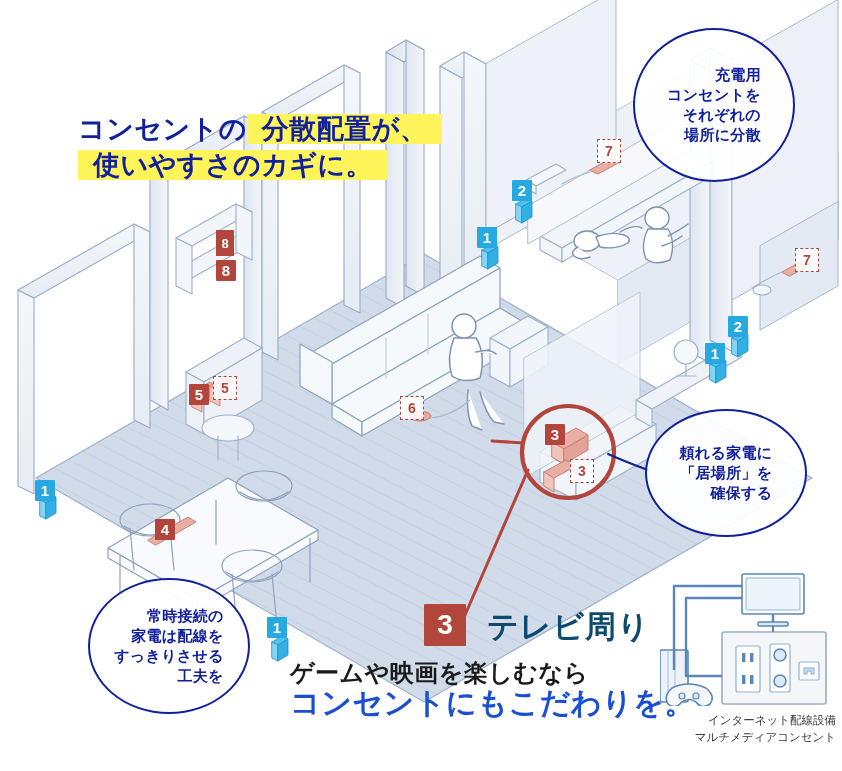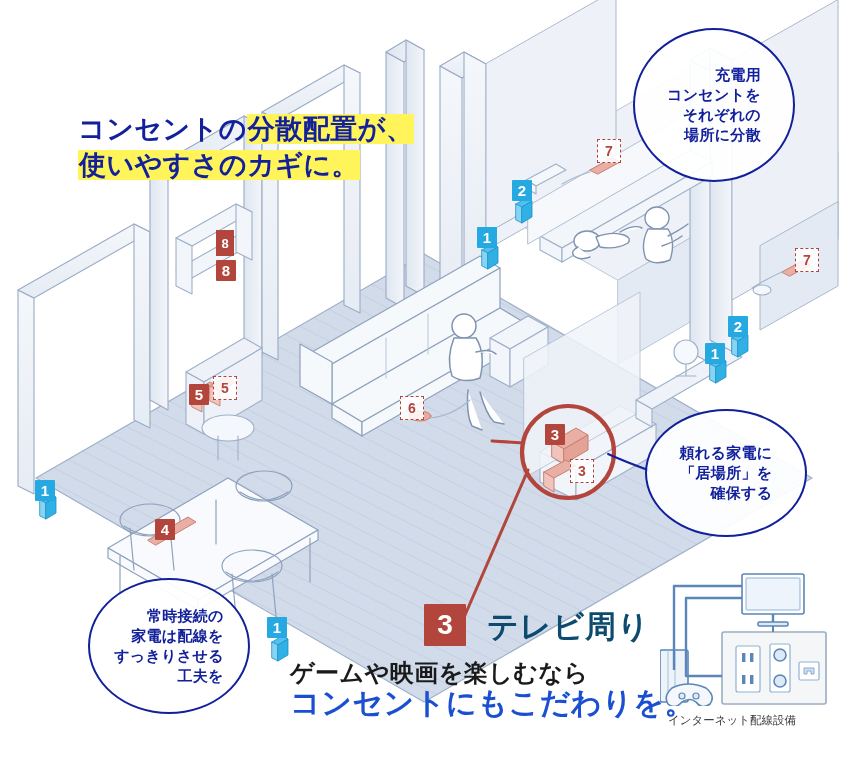--- a/index.html
+++ b/index.html
@@ -10,21 +10,21 @@
   }
   #stage{position:absolute;left:0;top:0;width:842px;height:771px;}
   .abs{position:absolute;}
 
   
   #headline{left:78px;top:112px;width:330px;line-height:1.32;}
   #headline .hl-line{
     display:block;font-size:27px;font-weight:bold;color:#12219b;
     letter-spacing:.5px;white-space:nowrap;
   }
-  #headline .hl-line span.mark{background:#fff55a;padding:0 1px;}
+  #headline .hl-line span.mark{background:#fff55a;padding:0 15px;}
 
   
   .bubble{
     border:2.4px solid #12219b;border-radius:50%;
     background:rgba(255,255,255,.93);
     display:flex;align-items:center;justify-content:center;
     text-align:right;color:#12219b;font-weight:bold;
     font-size:15px;line-height:1.33;letter-spacing:.3px;
   }
   #bubble-charging{left:633px;top:28px;width:158px;height:150px;}
@@ -49,21 +49,21 @@
 
   
   #tv-num{left:424px;top:604px;}
   #tv-title{left:487px;top:606px;font-size:31px;font-weight:bold;color:#0c4a6e;letter-spacing:1px;white-space:nowrap;}
   #tv-sub{left:290px;top:658px;line-height:1.22;}
   #tv-sub .l1{display:block;font-size:24px;font-weight:bold;color:#1a1a1a;white-space:nowrap;letter-spacing:.5px;}
   #tv-sub .l2{display:block;font-size:30px;font-weight:bold;color:#1b4fd1;white-space:nowrap;letter-spacing:.5px;font-family:Liberation Mono, monospace;}
 
   
   #product{left:660px;top:558px;width:180px;height:148px;}
-  #product-caption{left:668px;top:712px;width:168px;text-align:left;color:#3a3a3a;font-size:11.5px;line-height:1.45;}
+  #product-caption{left:668px;top:712px;width:168px;text-align:right;color:#3a3a3a;font-size:11.5px;line-height:1.45;}
   #product-caption span{display:block;white-space:nowrap;}
 
   
   #scene{left:0;top:0;width:842px;height:771px;}
   .leader{stroke:#b3463c;stroke-width:3;fill:none;}
 </style>
 </head>
 <body>
 
 <div id="stage">
@@ -444,15 +444,16 @@
       <circle cx="22" cy="138" r="3" fill="#dfeaf5" stroke="#5b86b8" stroke-width="1.2"></circle>
       <circle cx="36" cy="138" r="3" fill="#dfeaf5" stroke="#5b86b8" stroke-width="1.2"></circle>
 
       <path d="M113,74 L113,68" stroke="#5b86b8" stroke-width="2" fill="none"></path>
       <path d="M82,28 L14,28 L14,112" stroke="#5b86b8" stroke-width="2.4" fill="none"></path>
       <path d="M82,40 L26,40 L26,118 L62,118" stroke="#5b86b8" stroke-width="2.4" fill="none"></path>
     </g>
   </svg>
   <div class="abs" id="product-caption">
     <span>インターネット配線設備</span>
+    <span>マルチメディアコンセント</span>
   </div>
 
 </div>
 
 </body></html>

